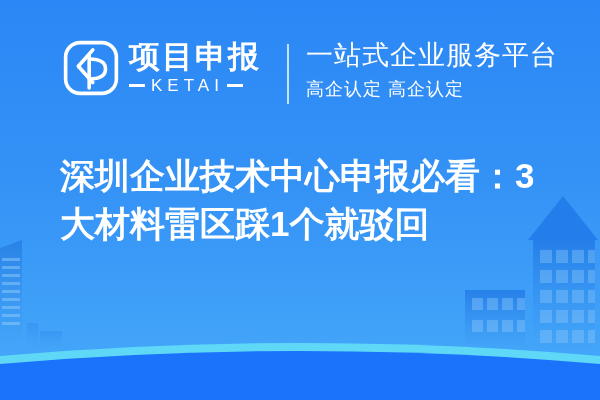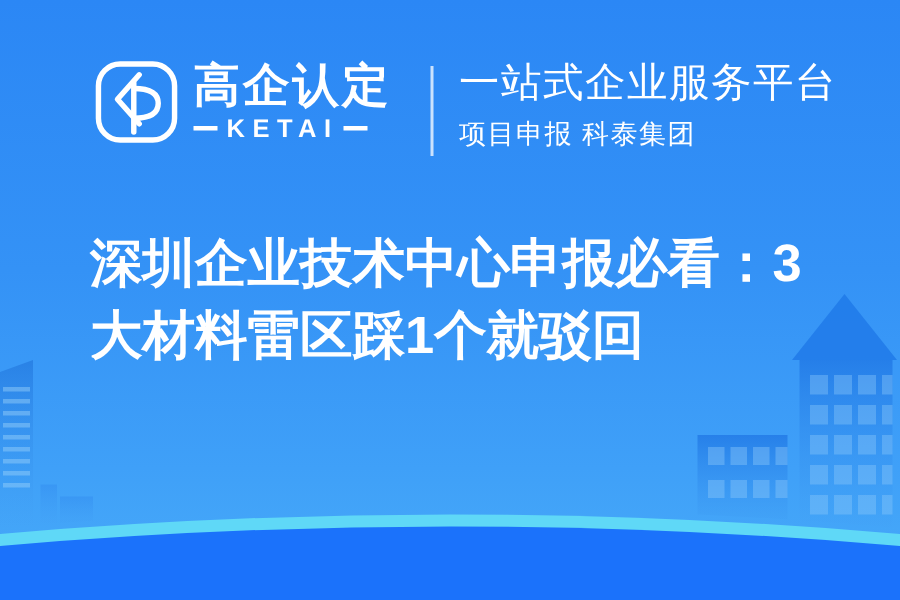--- a/index.html
+++ b/index.html
@@ -65,21 +65,21 @@
   }
   .logo-dash {
     display: inline-block;
     width: 16px;
     height: 3px;
     background: #ffffff;
   }
   .logo-en {
     color: #ffffff;
     font-size: 17px;
-    font-weight: bold;
+    font-weight: normal;
     letter-spacing: 5px;
     margin: 0 3px 0 6px;
     line-height: 1;
   }
   .divider {
     position: absolute;
     left: 287px;
     top: 44px;
     width: 2px;
     height: 60px;
@@ -218,32 +218,32 @@
 
     <div class="logo-block">
       <svg class="logo-mark" viewBox="0 0 64 64">
         <rect x="4" y="4" width="56" height="56" rx="16" ry="16" fill="none" stroke="#ffffff" stroke-width="4"></rect>
         <path d="M34 12 L18 30 L34 48" fill="none" stroke="#ffffff" stroke-width="4" stroke-linecap="round" stroke-linejoin="round"></path>
         <path d="M30 18 L30 54" fill="none" stroke="#ffffff" stroke-width="4" stroke-linecap="round"></path>
         <path d="M30 22 Q48 22 48 33 Q48 44 30 44" fill="none" stroke="#ffffff" stroke-width="4" stroke-linejoin="round"></path>
       </svg>
 
       <div class="logo-words">
-        <div class="logo-cn">高企认定</div>
+        <div class="logo-cn">项目申报</div>
         <div class="logo-en-row">
           <span class="logo-dash"></span>
           <span class="logo-en">KETAI</span>
           <span class="logo-dash"></span>
         </div>
       </div>
     </div>
 
     <div class="divider"></div>
 
     <div class="tagline-block">
       <div class="tagline-main">一站式企业服务平台</div>
-      <div class="tagline-sub">项目申报 科泰集团</div>
+      <div class="tagline-sub">高企认定 高企认定</div>
     </div>
   </div>
 
   <div class="headline">深圳企业技术中心申报必看：3大材料雷区踩1个就驳回</div>
 
 </div>
 
 </body></html>

